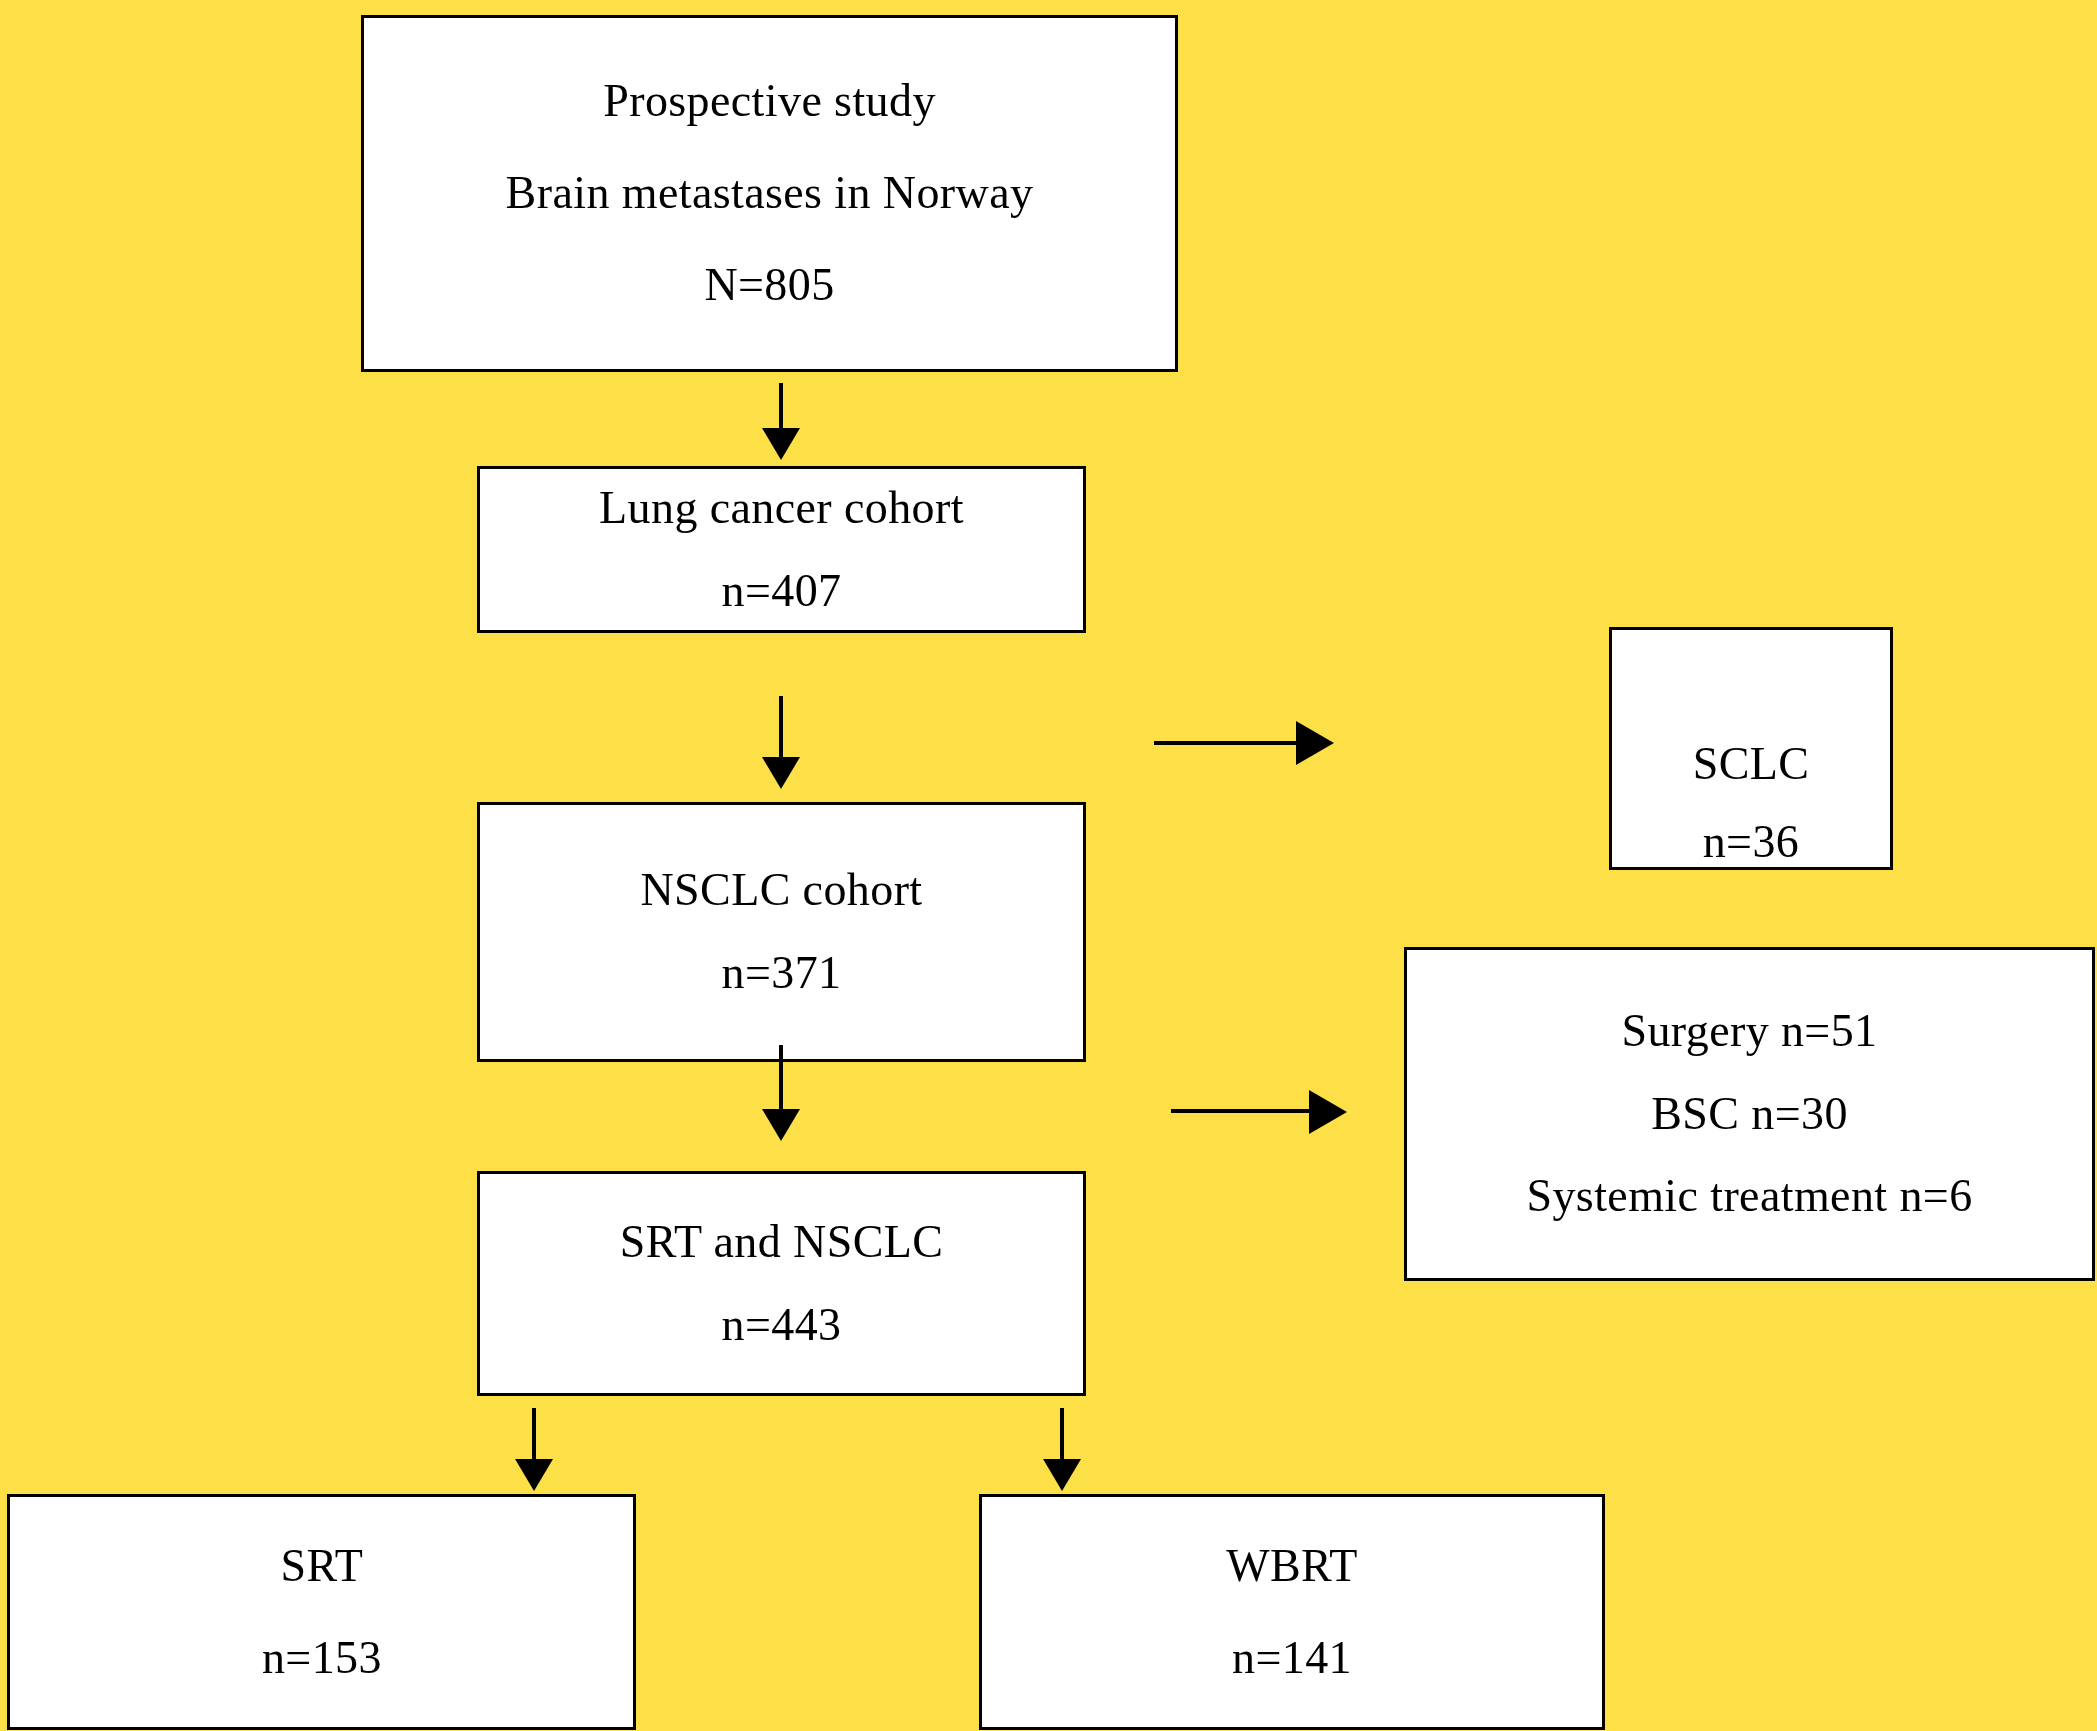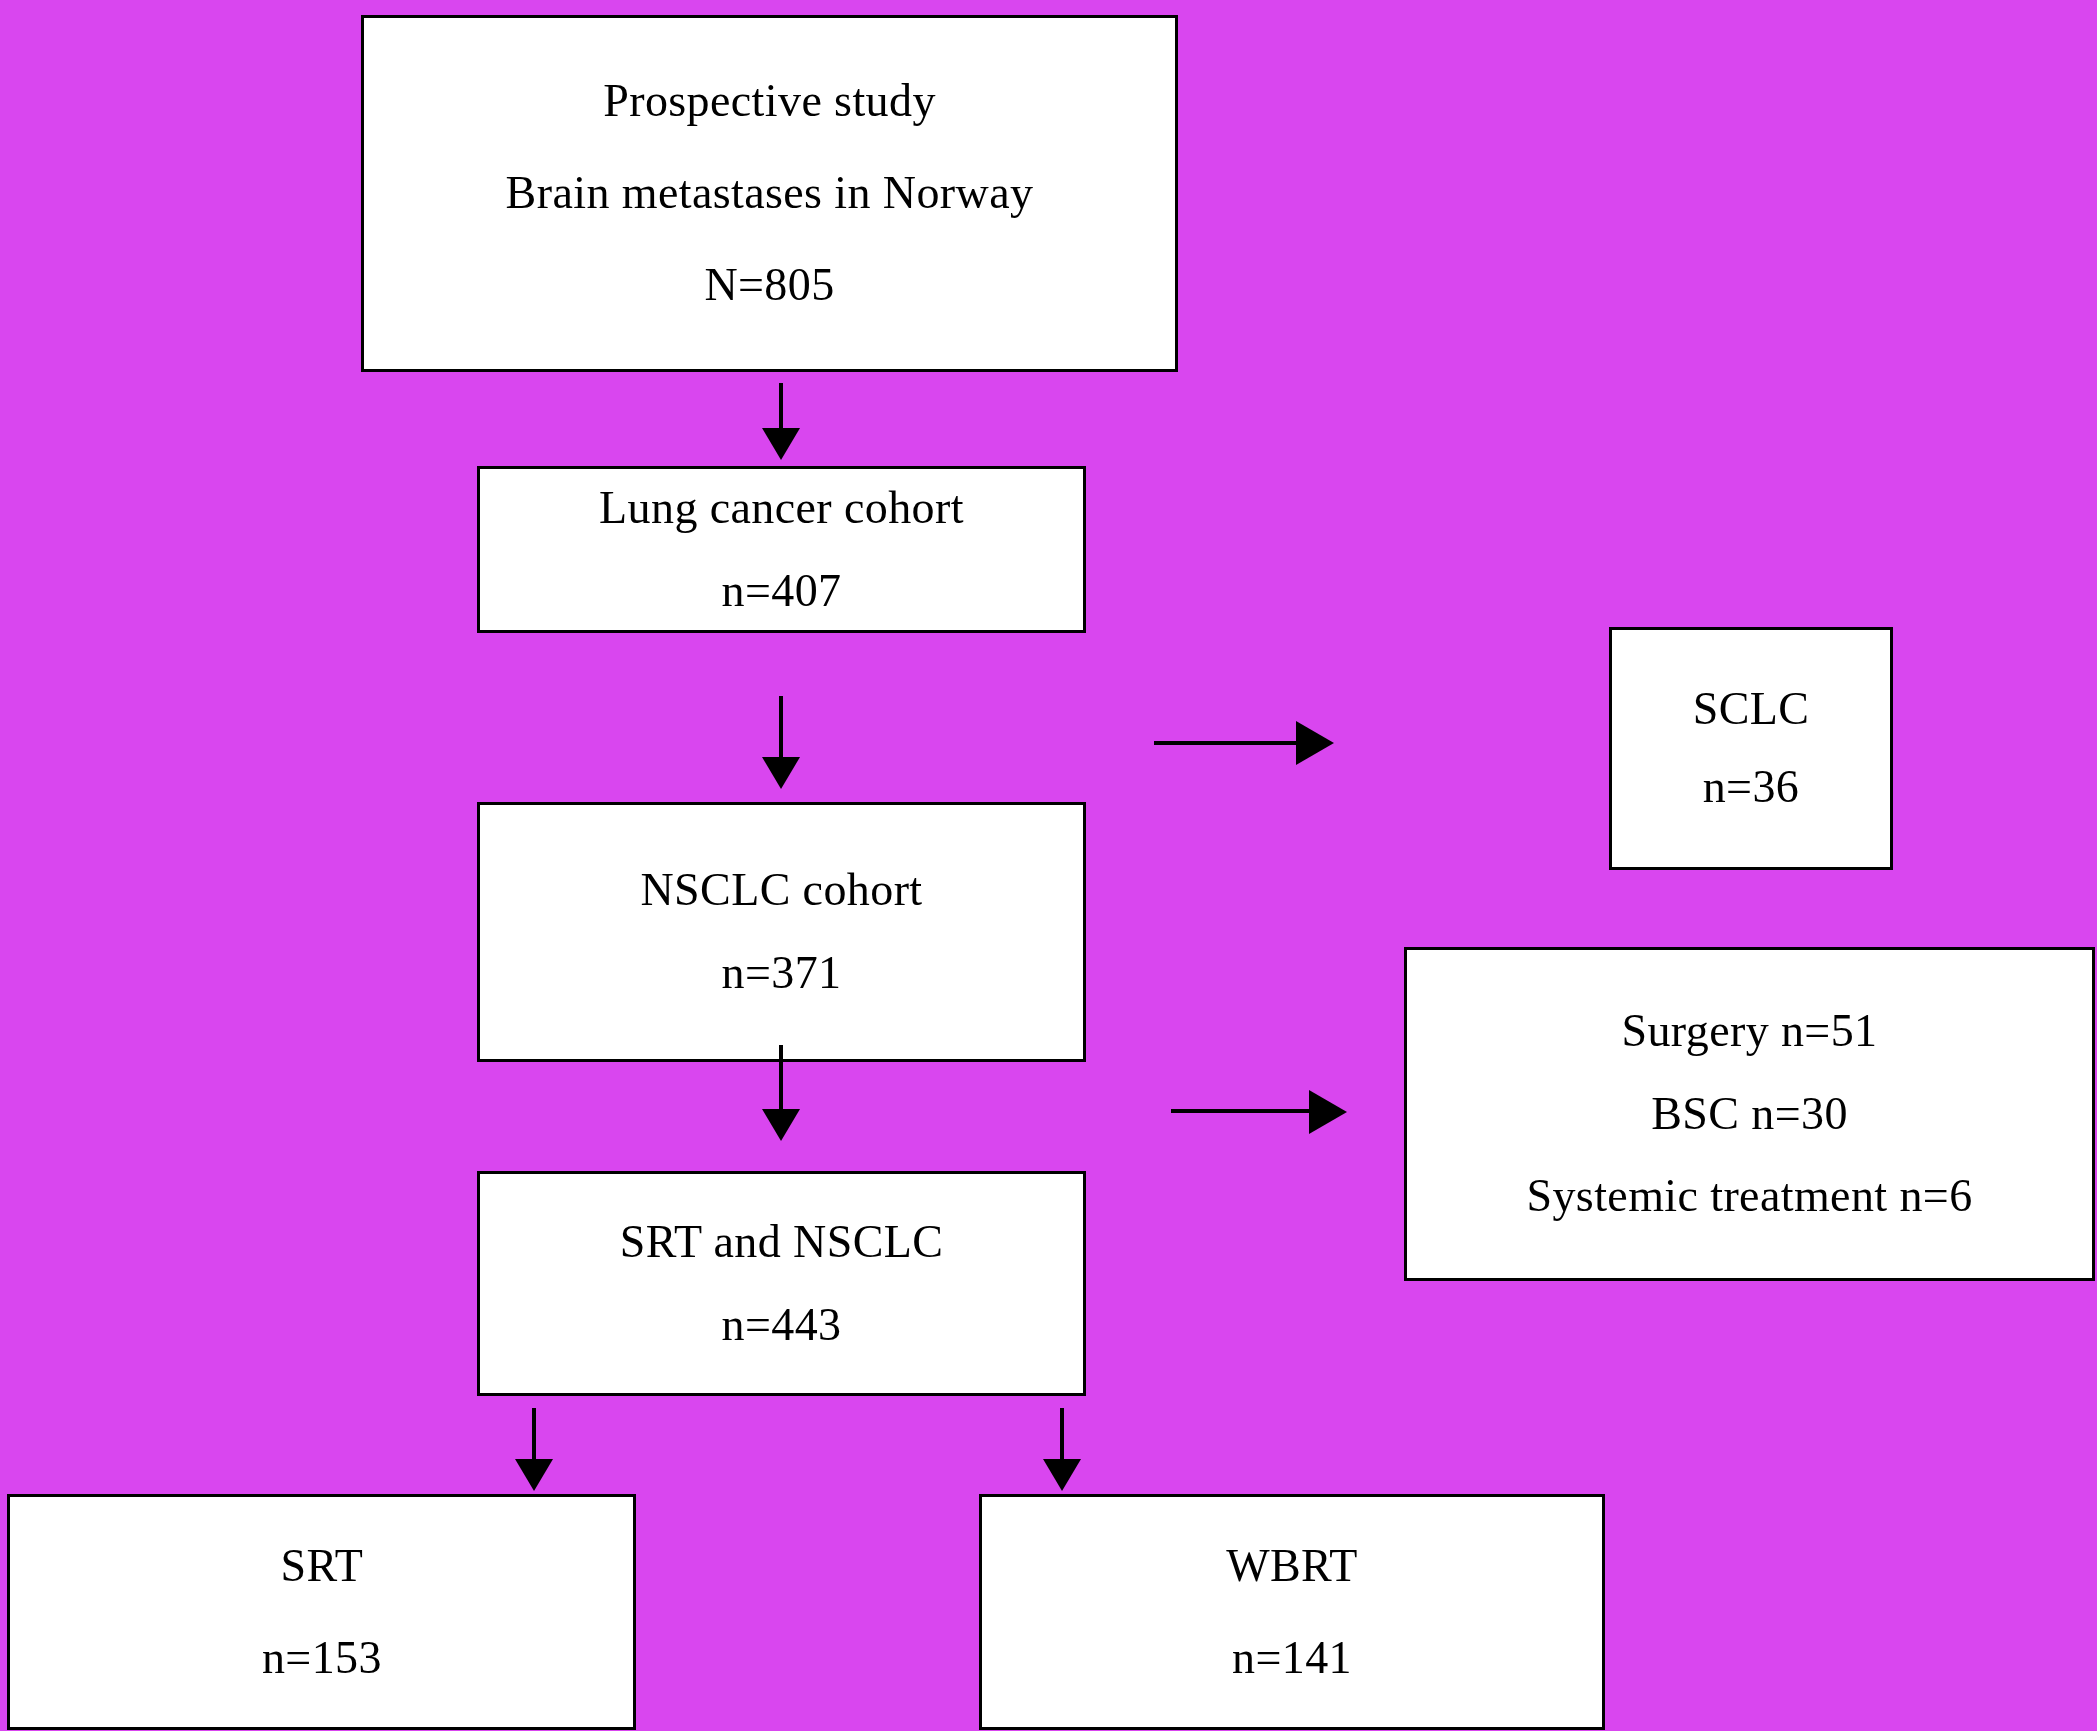--- a/index.html
+++ b/index.html
@@ -4,21 +4,21 @@
 <style>
   html, body {
     margin: 0;
     padding: 0;
     background: #ffffff;
   }
   #canvas {
     position: relative;
     width: 2097px;
     height: 1732px;
-    background: #d946ef;
+    background: #fde047;
     overflow: hidden;
     font-family: "Liberation Serif", "DejaVu Serif", serif;
     color: #000000;
   }
   .node {
     position: absolute;
     box-sizing: border-box;
     border: 3.7px solid #000000;
     background: #ffffff;
     display: flex;
@@ -37,21 +37,21 @@
   
   .gap-lg { margin-bottom: 43px; }
   .gap-md { margin-bottom: 34px; }
   .gap-sm { margin-bottom: 29.4px; }
 
   
   #node-prospective { left: 361px;  top: 14.7px;   width: 817px; height: 357px; }
   #node-lung        { left: 477px;  top: 466px;  width: 609px;  height: 167px; }
   #node-nsclc       { left: 477px;  top: 802px; width: 609px;  height: 260px; }
   #node-srtwbrt     { left: 477px;  top: 1171px; width: 609px;  height: 225px; }
-  #node-sclc        { left: 1609px; top: 627px;  width: 284px;  height: 243px; }
+  #node-sclc        { left: 1609px; top: 627px;  width: 284px;  height: 243px; justify-content: flex-end; }
   #node-other-tx    { left: 1404px; top: 947px; width: 691px;  height: 334px; }
   #node-srt         { left: 7.4px;   top: 1494px; width: 629px;  height: 236px; }
   #node-wbrt        { left: 979px; top: 1494px; width: 626px;  height: 236px; }
 
   
   .conn {
     position: absolute;
   }
   .v-line {
     position: absolute;

